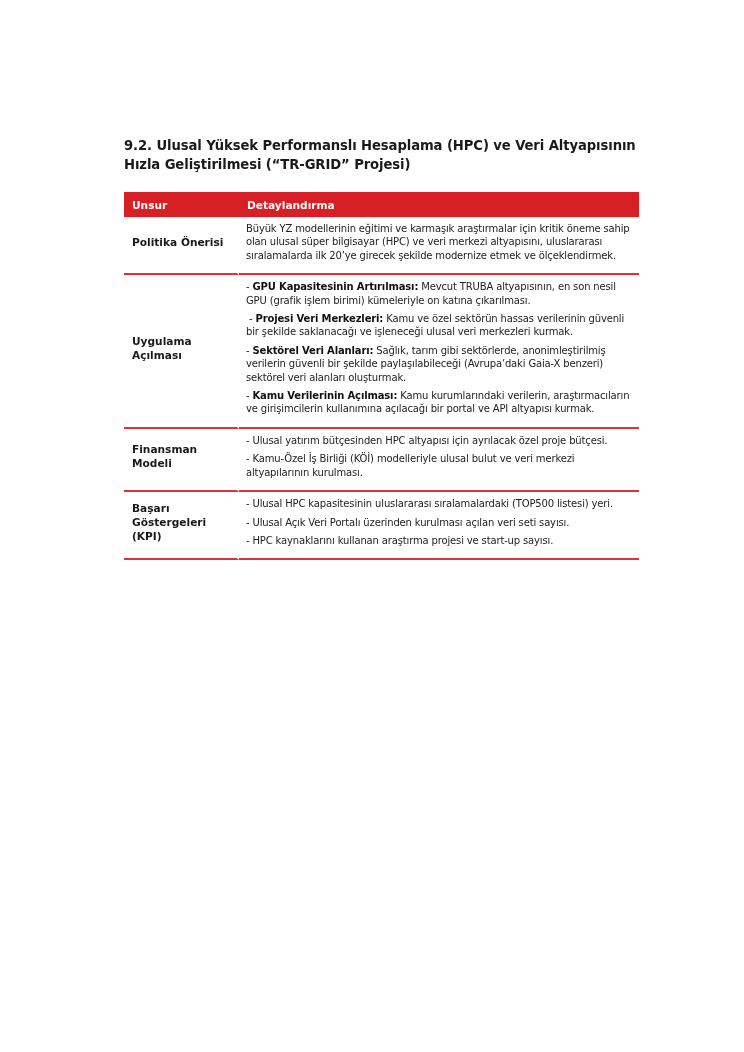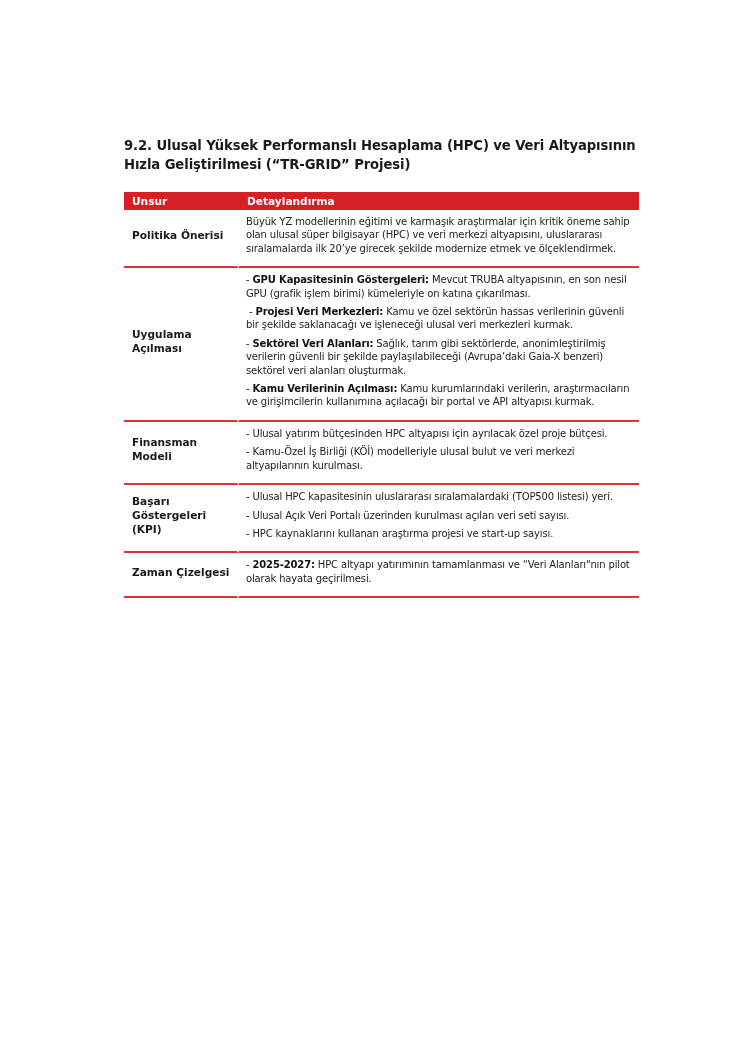--- a/index.html
+++ b/index.html
@@ -2,21 +2,21 @@
 <html><head>
 <meta charset="utf-8">
 <style>
   html, body { margin: 0; padding: 0; background: #ffffff; }
   body { width: 744px; height: 1052px; position: relative; overflow: hidden;
          font-family: "DejaVu Sans", "Liberation Sans", sans-serif; color: #1a1a1a; }
   .heading { position: absolute; left: 124px; top: 136px; width: 520px;
              font-size: 13.2px; font-weight: bold; line-height: 19px; color: #1a1a1a; letter-spacing: -0.1px; }
   .tbl { position: absolute; left: 124px; top: 192px; width: 515px; border-collapse: separate; border-spacing: 0; }
   .tbl th { background: #d71f26; color: #fff; font-weight: bold; font-size: 10.6px;
-            text-align: left; height: 18px; padding: 0 0 0 8px; border: none; }
+            text-align: left; height: 25px; padding: 0 0 0 8px; border: none; }
   .tbl th.c1 { width: 107px; }
   .tbl td { vertical-align: middle; font-size: 10px; line-height: 13.4px; padding: 5px 4px 11px 7px;
             border-bottom: 2px solid #d9343a; }
   .tbl td.c1 { font-weight: bold; font-size: 10.6px; line-height: 14px; padding-left: 8px;
                border-right: 2px solid #ffffff; margin-top: 32px; }
   .tbl td.c2 { color: #222; letter-spacing: -0.15px; }
   .item { margin: 0 0 5px 0; }
   .item:last-child { margin-bottom: 0; }
   .item b { font-weight: bold; color: #111; }
 </style>
@@ -35,41 +35,35 @@
   <tbody id="tbody">
       <tr>
         <td class="c1">Politika Önerisi</td>
         <td class="c2">
           <div class="item"><span>Büyük YZ modellerinin eğitimi ve karmaşık araştırmalar için kritik öneme sahip olan ulusal süper bilgisayar (HPC) ve veri merkezi altyapısını, uluslararası sıralamalarda ilk 20’ye girecek şekilde modernize etmek ve ölçeklendirmek.</span></div>
         </td>
       </tr>
       <tr>
         <td class="c1">Uygulama Açılması</td>
         <td class="c2">
-          <div class="item"><span style="white-space: pre;">- </span><b>GPU Kapasitesinin Göstergeleri:</b><span> Mevcut TRUBA altyapısının, en son nesil GPU (grafik işlem birimi) kümeleriyle on katına çıkarılması.</span></div>
+          <div class="item"><span style="white-space: pre;">- </span><b>GPU Kapasitesinin Artırılması:</b><span> Mevcut TRUBA altyapısının, en son nesil GPU (grafik işlem birimi) kümeleriyle on katına çıkarılması.</span></div>
           <div class="item"><span style="white-space: pre;"> - </span><b>Projesi Veri Merkezleri:</b><span> Kamu ve özel sektörün hassas verilerinin güvenli bir şekilde saklanacağı ve işleneceği ulusal veri merkezleri kurmak.</span></div>
           <div class="item"><span style="white-space: pre;">- </span><b>Sektörel Veri Alanları:</b><span> Sağlık, tarım gibi sektörlerde, anonimleştirilmiş verilerin güvenli bir şekilde paylaşılabileceği (Avrupa’daki Gaia-X benzeri) sektörel veri alanları oluşturmak.</span></div>
           <div class="item"><span style="white-space: pre;">- </span><b>Kamu Verilerinin Açılması:</b><span> Kamu kurumlarındaki verilerin, araştırmacıların ve girişimcilerin kullanımına açılacağı bir portal ve API altyapısı kurmak.</span></div>
         </td>
       </tr>
       <tr>
         <td class="c1">Finansman Modeli</td>
         <td class="c2">
           <div class="item"><span>- Ulusal yatırım bütçesinden HPC altyapısı için ayrılacak özel proje bütçesi.</span></div>
           <div class="item"><span>- Kamu-Özel İş Birliği (KÖİ) modelleriyle ulusal bulut ve veri merkezi altyapılarının kurulması.</span></div>
         </td>
       </tr>
       <tr>
         <td class="c1">Başarı Göstergeleri (KPI)</td>
         <td class="c2">
           <div class="item"><span>- Ulusal HPC kapasitesinin uluslararası sıralamalardaki (TOP500 listesi) yeri.</span></div>
           <div class="item"><span>- Ulusal Açık Veri Portalı üzerinden kurulması açılan veri seti sayısı.</span></div>
           <div class="item"><span>- HPC kaynaklarını kullanan araştırma projesi ve start-up sayısı.</span></div>
         </td>
       </tr>
-      <tr>
-        <td class="c1">Zaman Çizelgesi</td>
-        <td class="c2">
-          <div class="item"><span style="white-space: pre;">- </span><b>2025-2027:</b><span> HPC altyapı yatırımının tamamlanması ve “Veri Alanları"nın pilot olarak hayata geçirilmesi.</span></div>
-        </td>
-      </tr>
     </tbody>
 </table>
 
 </body></html>

